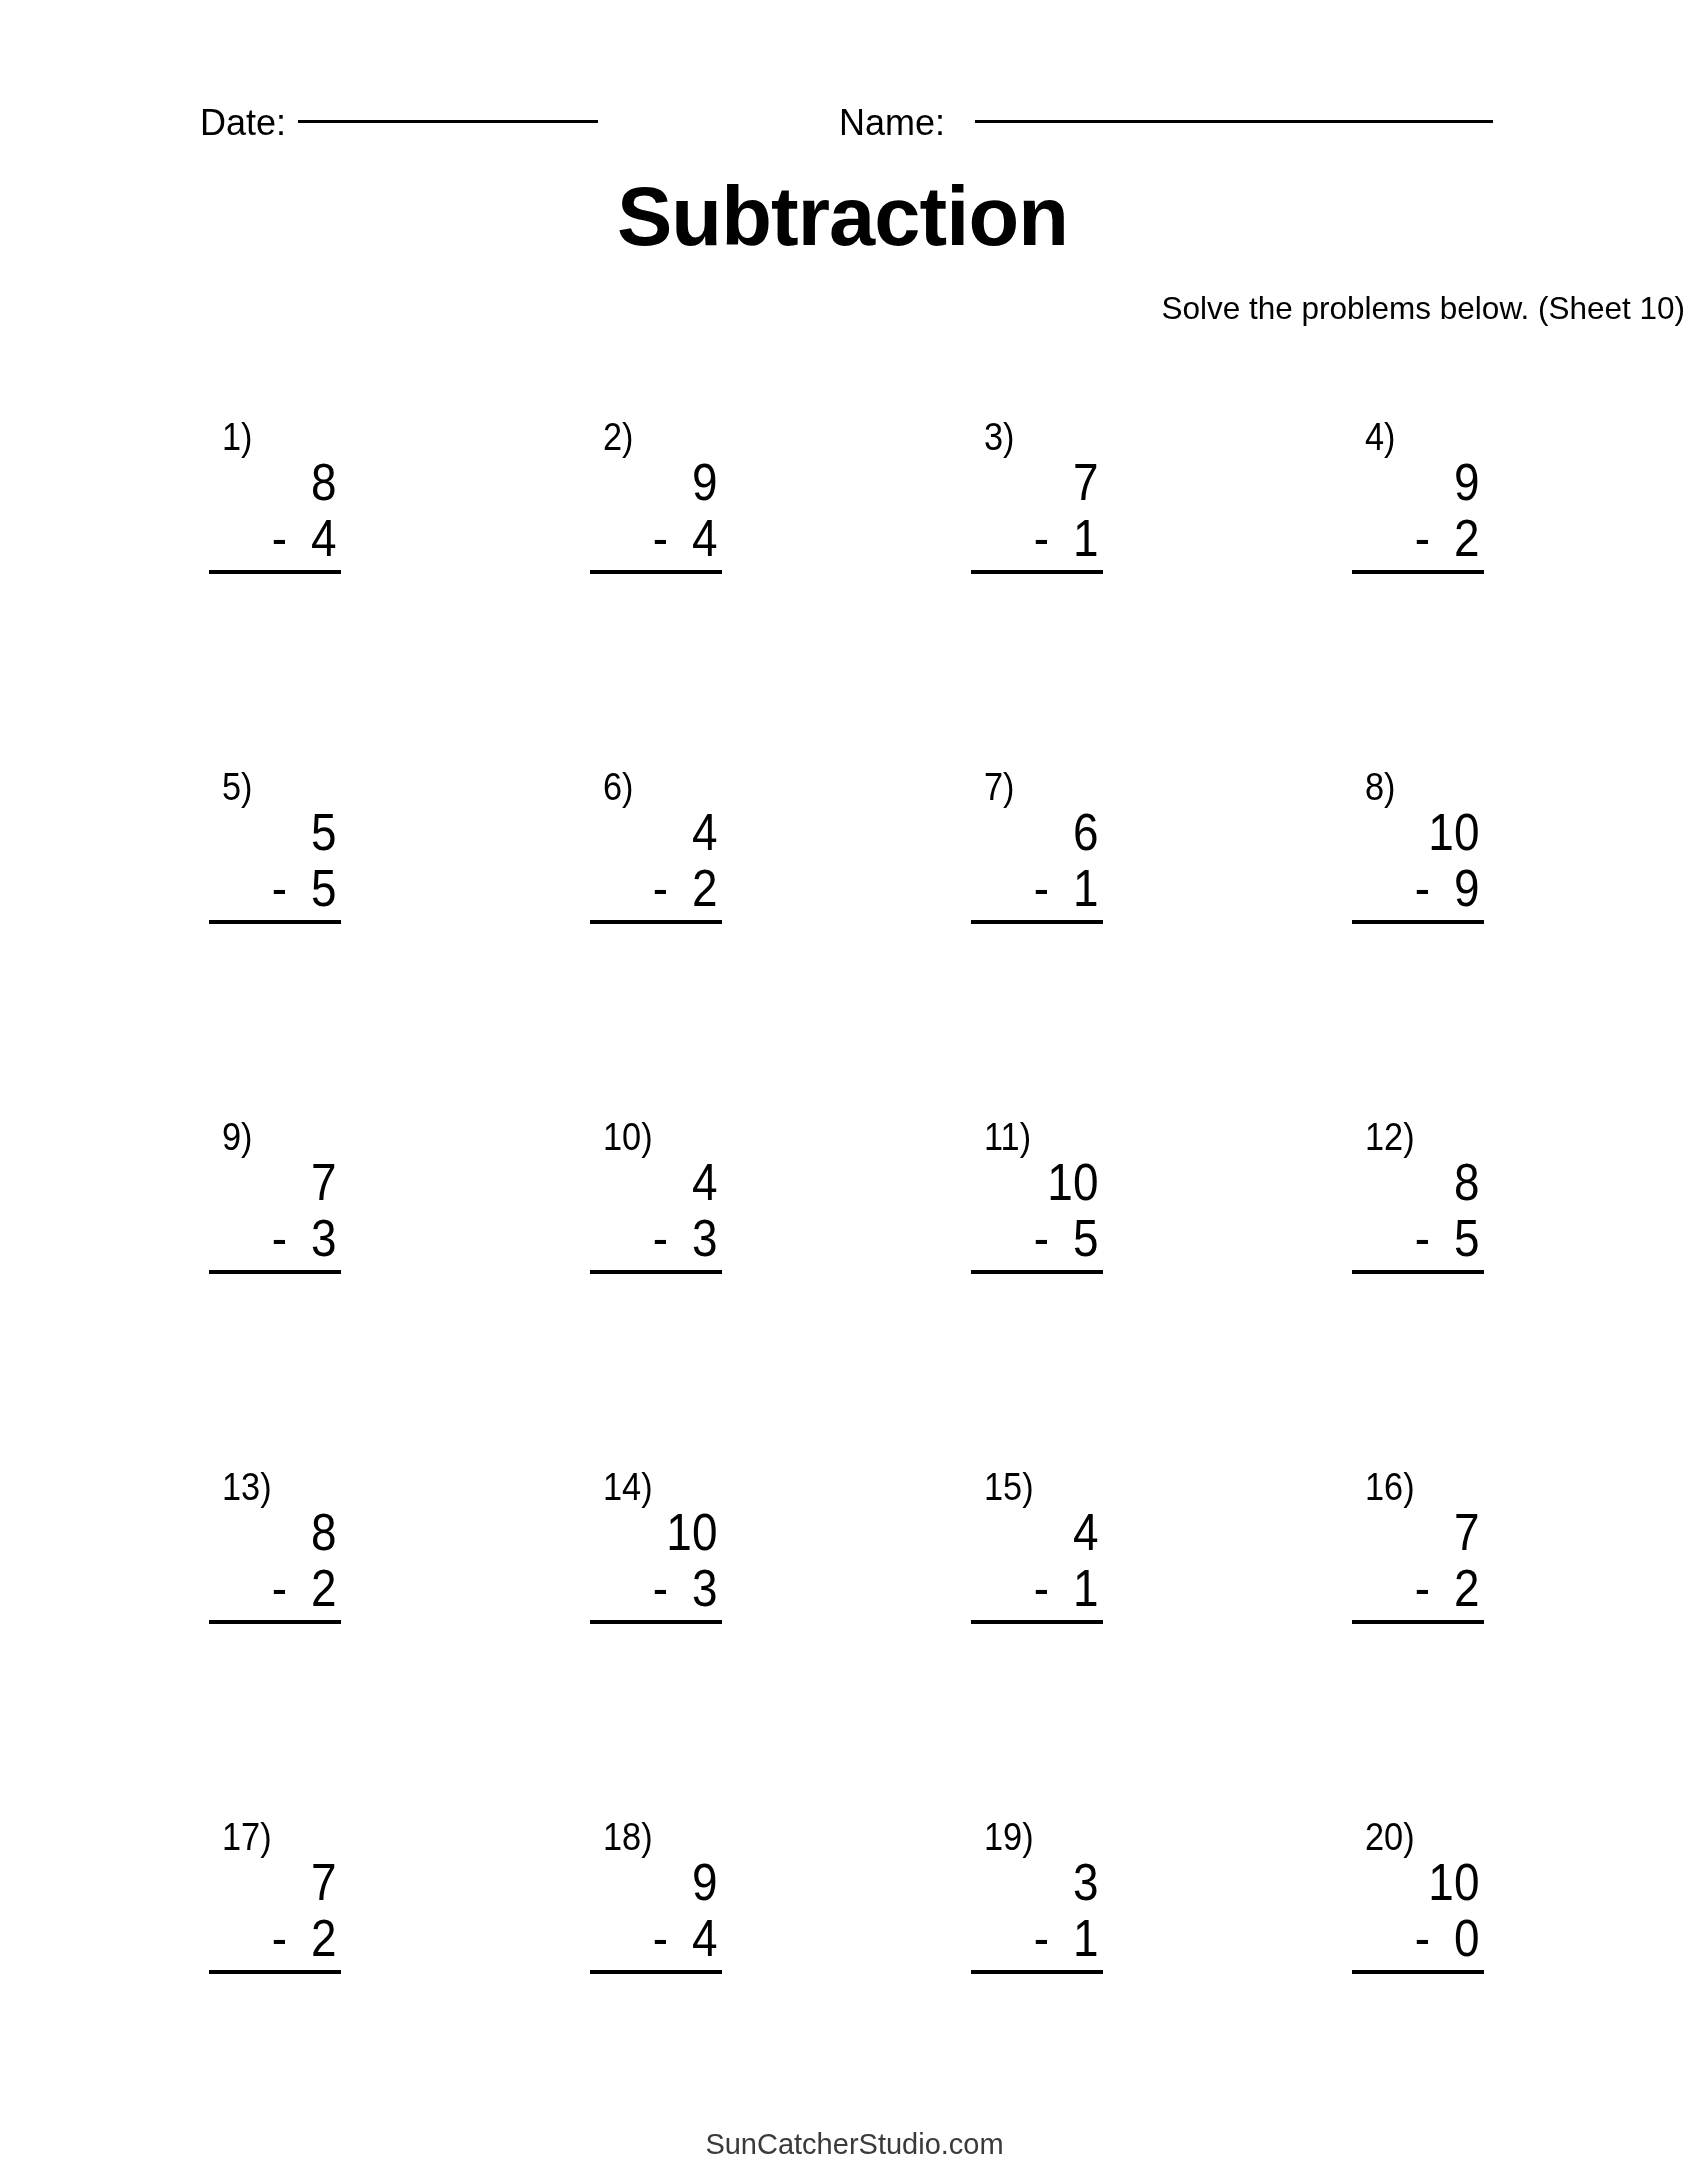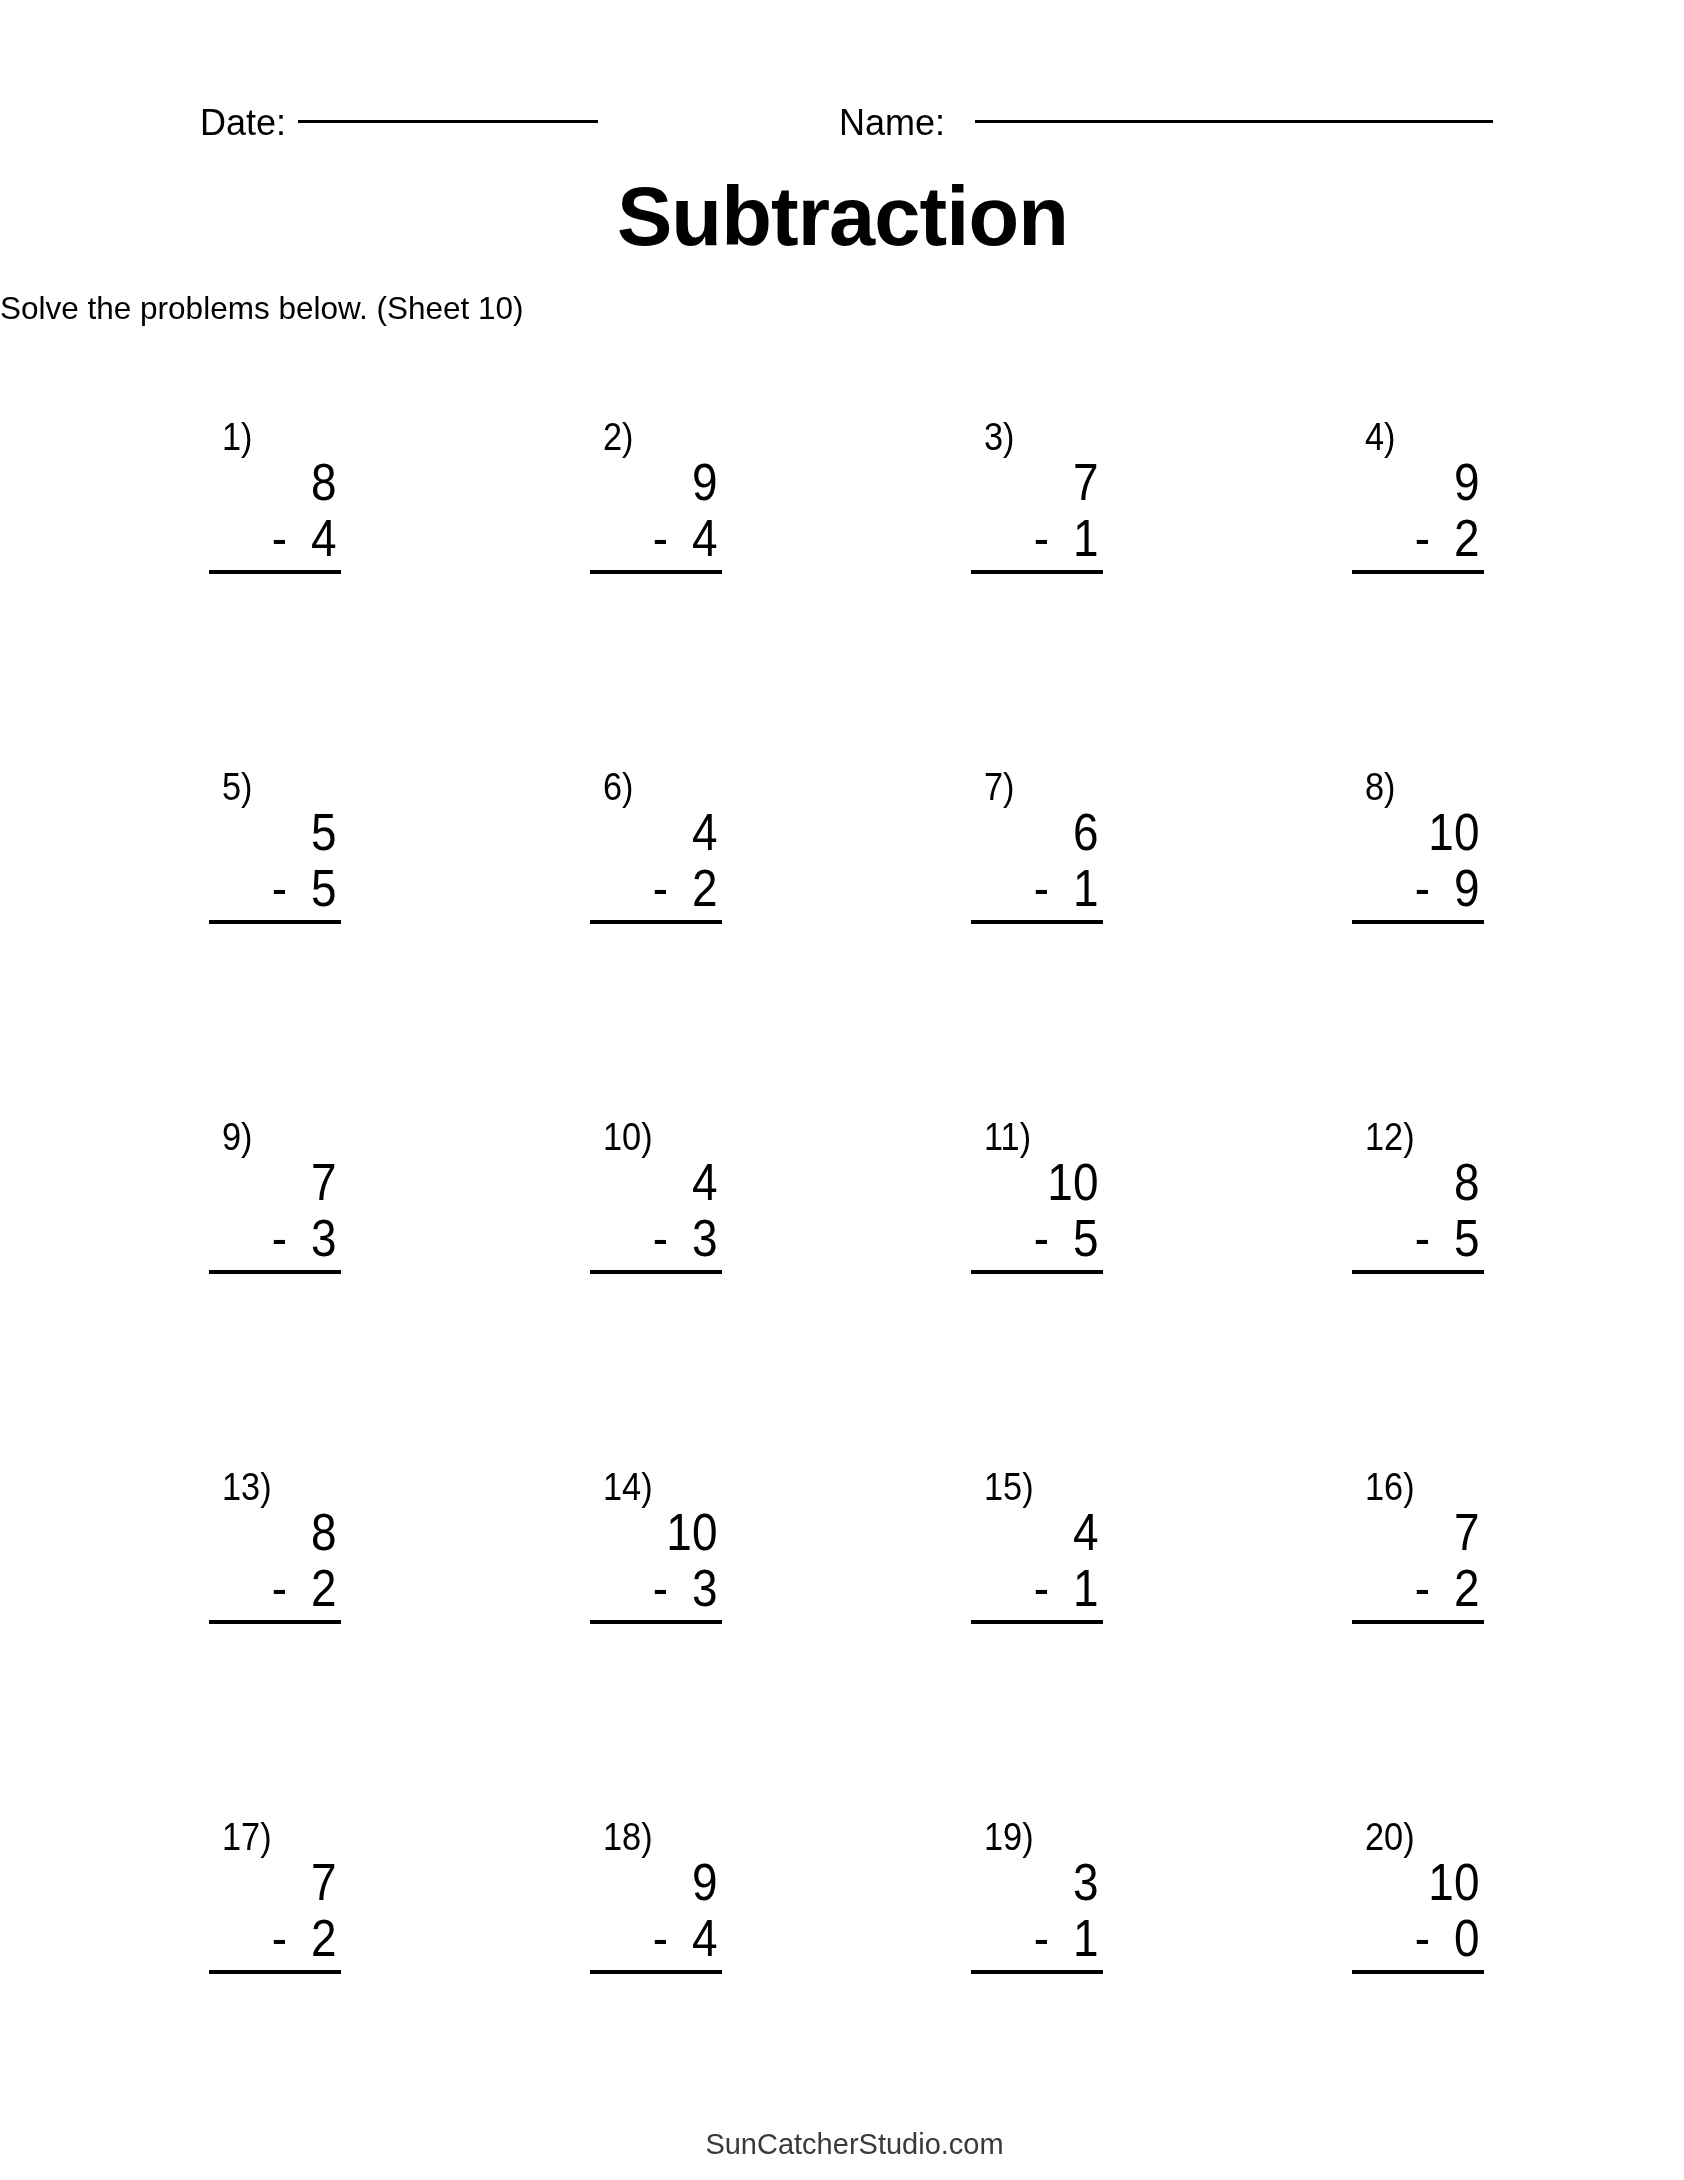--- a/index.html
+++ b/index.html
@@ -50,21 +50,21 @@
     font-size: 83px;
     font-weight: bold;
     letter-spacing: -0.9px;
     line-height: 1;
   }
   .subtitle {
     position: absolute;
     top: 288px;
     left: 0;
     width: 100%;
-    text-align: left;
+    text-align: right;
     font-size: 31.5px;
     line-height: 1.3;
   }
 
   
   .grid {
     position: absolute;
     left: 209px;
     top: 409px;
     display: grid;

